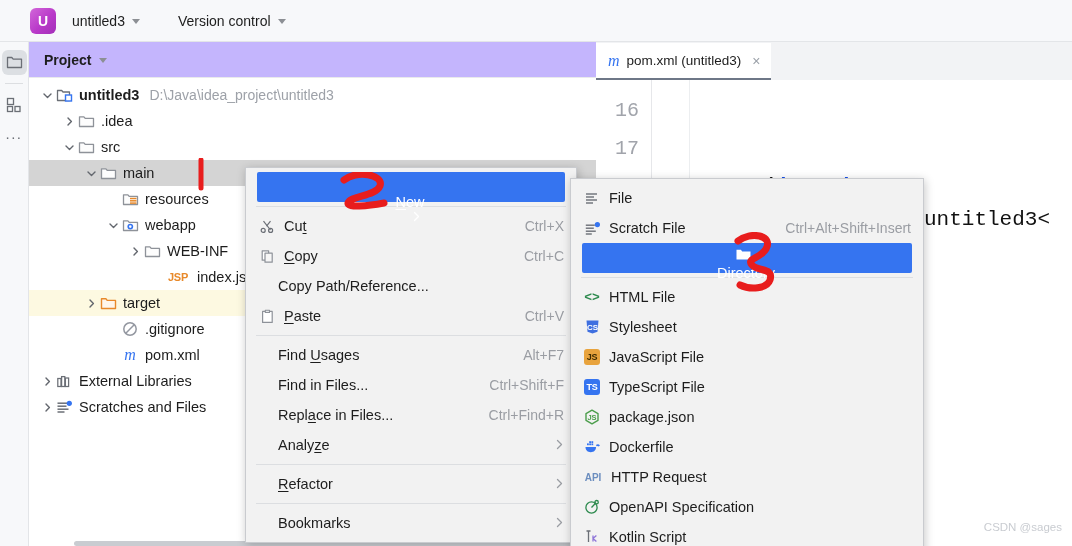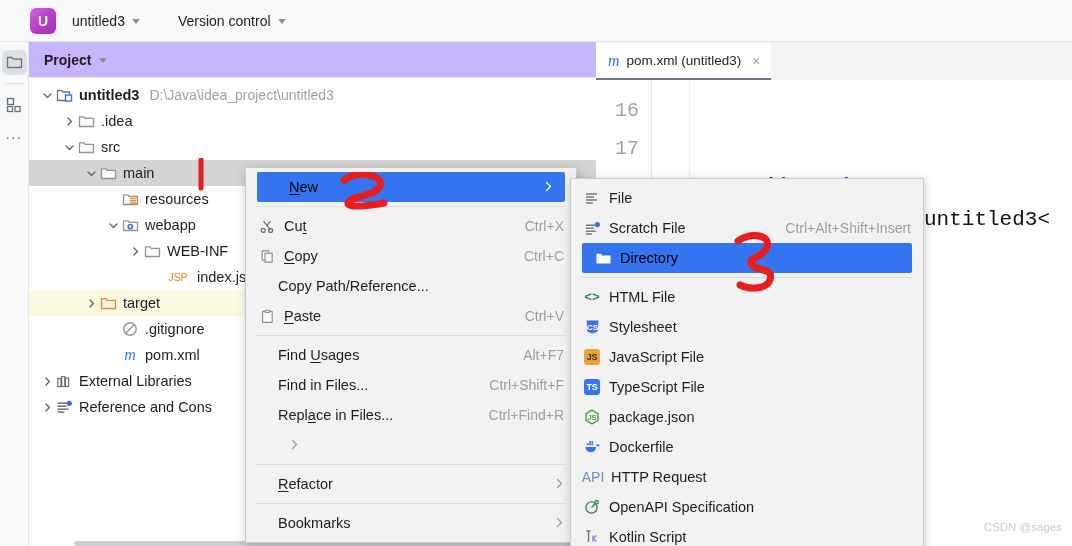--- a/index.html
+++ b/index.html
@@ -77,21 +77,21 @@
   .row.excluded { background: #fdf9e1; }
   .arrow {
     width: 16px; flex: 0 0 16px; display: flex; align-items: center;
     justify-content: center; color: #63676e; font-size: 11px;
   }
   .arrow.empty { visibility: hidden; }
   .ic { width: 18px; flex: 0 0 18px; margin-right: 6px; display:flex; align-items:center; justify-content:center;}
   .nm { color: #1d1d1d; }
   .nm.bold { font-weight: bold; }
   .path { color: #9da1a8; margin-left: 10px; font-size: 14px; }
-  .jsp { color: #e8892a; font-size: 11px; font-weight: normal; letter-spacing: -0.3px; }
+  .jsp { color: #e8892a; font-size: 11px; font-weight: bold; letter-spacing: -0.3px; }
   .mico { color: #3574f0; font-size: 16px; font-style: italic; font-family: "Liberation Serif", serif; }
 
   
   .editor {
     position: absolute; left: 596px; top: 42px; width: 476px; height: 504px;
     background: #ffffff;
   }
   .tabstrip { height: 38px; background: #f2f3f5; display: flex; align-items: flex-end; }
   .tab {
     height: 37px; display: flex; align-items: center; gap: 7px;
@@ -119,21 +119,21 @@
   .ctxmenu {
     position: absolute; left: 245px; top: 167px; width: 332px;
     background: #f2f2f2; border: 1px solid #c9cbcf;
     box-shadow: 1px 2px 9px rgba(0,0,0,0.22); padding: 4px 0;
     z-index: 30;
   }
   .mi {
     height: 30px; display: flex; align-items: center; padding: 0 12px 0 10px;
     font-size: 14.5px; color: #1d1d1d; cursor: default; position: relative;
   }
-  .mi.hl { background: #3574f0; color: #000000; margin: 0 11px; border-radius: 2px; }
+  .mi.hl { background: #3574f0; color: #ffffff; margin: 0 11px; border-radius: 2px; flex-direction: column; }
   .mi .mic { width: 22px; flex: 0 0 22px; display:flex; align-items:center; justify-content:center;}
   .mi .mlabel { flex: 1; }
   .mi .mshort { color: #9a9da3; font-size: 14px; margin-left: 20px; }
   .mi .msub { color: #9a9da3; font-size: 13px; margin-left: 12px; }
   .mi.hl .msub { color: #ffffff; }
   .msep { height: 1px; background: #dcdee1; margin: 4px 10px; }
   .und { text-decoration: underline; text-underline-offset: 2px; }
 
   
   .submenu {
@@ -145,21 +145,21 @@
   .submenu .mi { height: 30px; }
 
   
   .chip {
     width: 16px; height: 16px; border-radius: 3px; color: #fff;
     font-size: 9px; font-weight: bold; display: flex;
     align-items: center; justify-content: center; letter-spacing: -0.3px;
   }
   .chip.js { background: #e8a33d; color: #3d2b00; }
   .chip.ts { background: #3574f0; }
-  .api { color: #6c8ebf; font-size: 14px; font-weight: normal; }
+  .api { color: #6c8ebf; font-size: 10px; font-weight: bold; }
 
   
   .annot { position: absolute; z-index: 50; pointer-events: none; }
 
   .watermark {
     position: absolute; right: 10px; bottom: 13px; color: #c9ccd1;
     font-size: 11.5px; z-index: 40;
   }
   .hscroll {
     position: absolute; left: 45px; bottom: 0; width: 520px; height: 5px;
@@ -361,21 +361,21 @@
           </span>
           <span class="ic">
             <svg width="17" height="15" viewBox="0 0 17 15">
               <line x1="1.5" x2="12.5" y1="3.2" y2="3.2" stroke="#6b6f76" stroke-width="1.5"></line>
               <line x1="1.5" x2="10.5" y1="6.2" y2="6.2" stroke="#6b6f76" stroke-width="1.5"></line>
               <line x1="1.5" x2="12.5" y1="9.2" y2="9.2" stroke="#6b6f76" stroke-width="1.5"></line>
               <line x1="1.5" x2="8.5" y1="12" y2="12" stroke="#6b6f76" stroke-width="1.5"></line>
               <circle cx="13.3" cy="3.3" r="2.6" fill="#3574f0"></circle>
             </svg>
           </span>
-          <span class="nm">Reference and Cons</span>
+          <span class="nm">Scratches and Files</span>
         </div>
       </div>
     <div class="hscroll"></div>
   </div>
 
   <div class="editor">
     <div class="tabstrip">
       <div class="tab">
         <span class="mico">m</span>
         <span>pom.xml (untitled3)</span>
@@ -453,20 +453,21 @@
         <span class="mlabel">Find in Files...</span>
         <span class="mshort">Ctrl+Shift+F</span>
       </div>
       <div class="mi">
         <span class="mic"></span>
         <span class="mlabel">Repl<span class="und">a</span>ce in Files...</span>
         <span class="mshort">Ctrl+Find+R</span>
       </div>
       <div class="mi">
         <span class="mic"></span>
+        <span class="mlabel">Analy<span class="und">z</span>e</span>
         <span class="msub"><svg width="9" height="11" viewBox="0 0 9 11">
             <path d="M2.5 1.5L6.5 5.5 2.5 9.5" fill="none" stroke="currentColor" stroke-width="1.3" stroke-linecap="round" stroke-linejoin="round"></path>
           </svg></span>
       </div>
       <div class="msep"></div>
       <div class="mi">
         <span class="mic"></span>
         <span class="mlabel"><span class="und">R</span>efactor</span>
         <span class="msub"><svg width="9" height="11" viewBox="0 0 9 11">
             <path d="M2.5 1.5L6.5 5.5 2.5 9.5" fill="none" stroke="currentColor" stroke-width="1.3" stroke-linecap="round" stroke-linejoin="round"></path>

